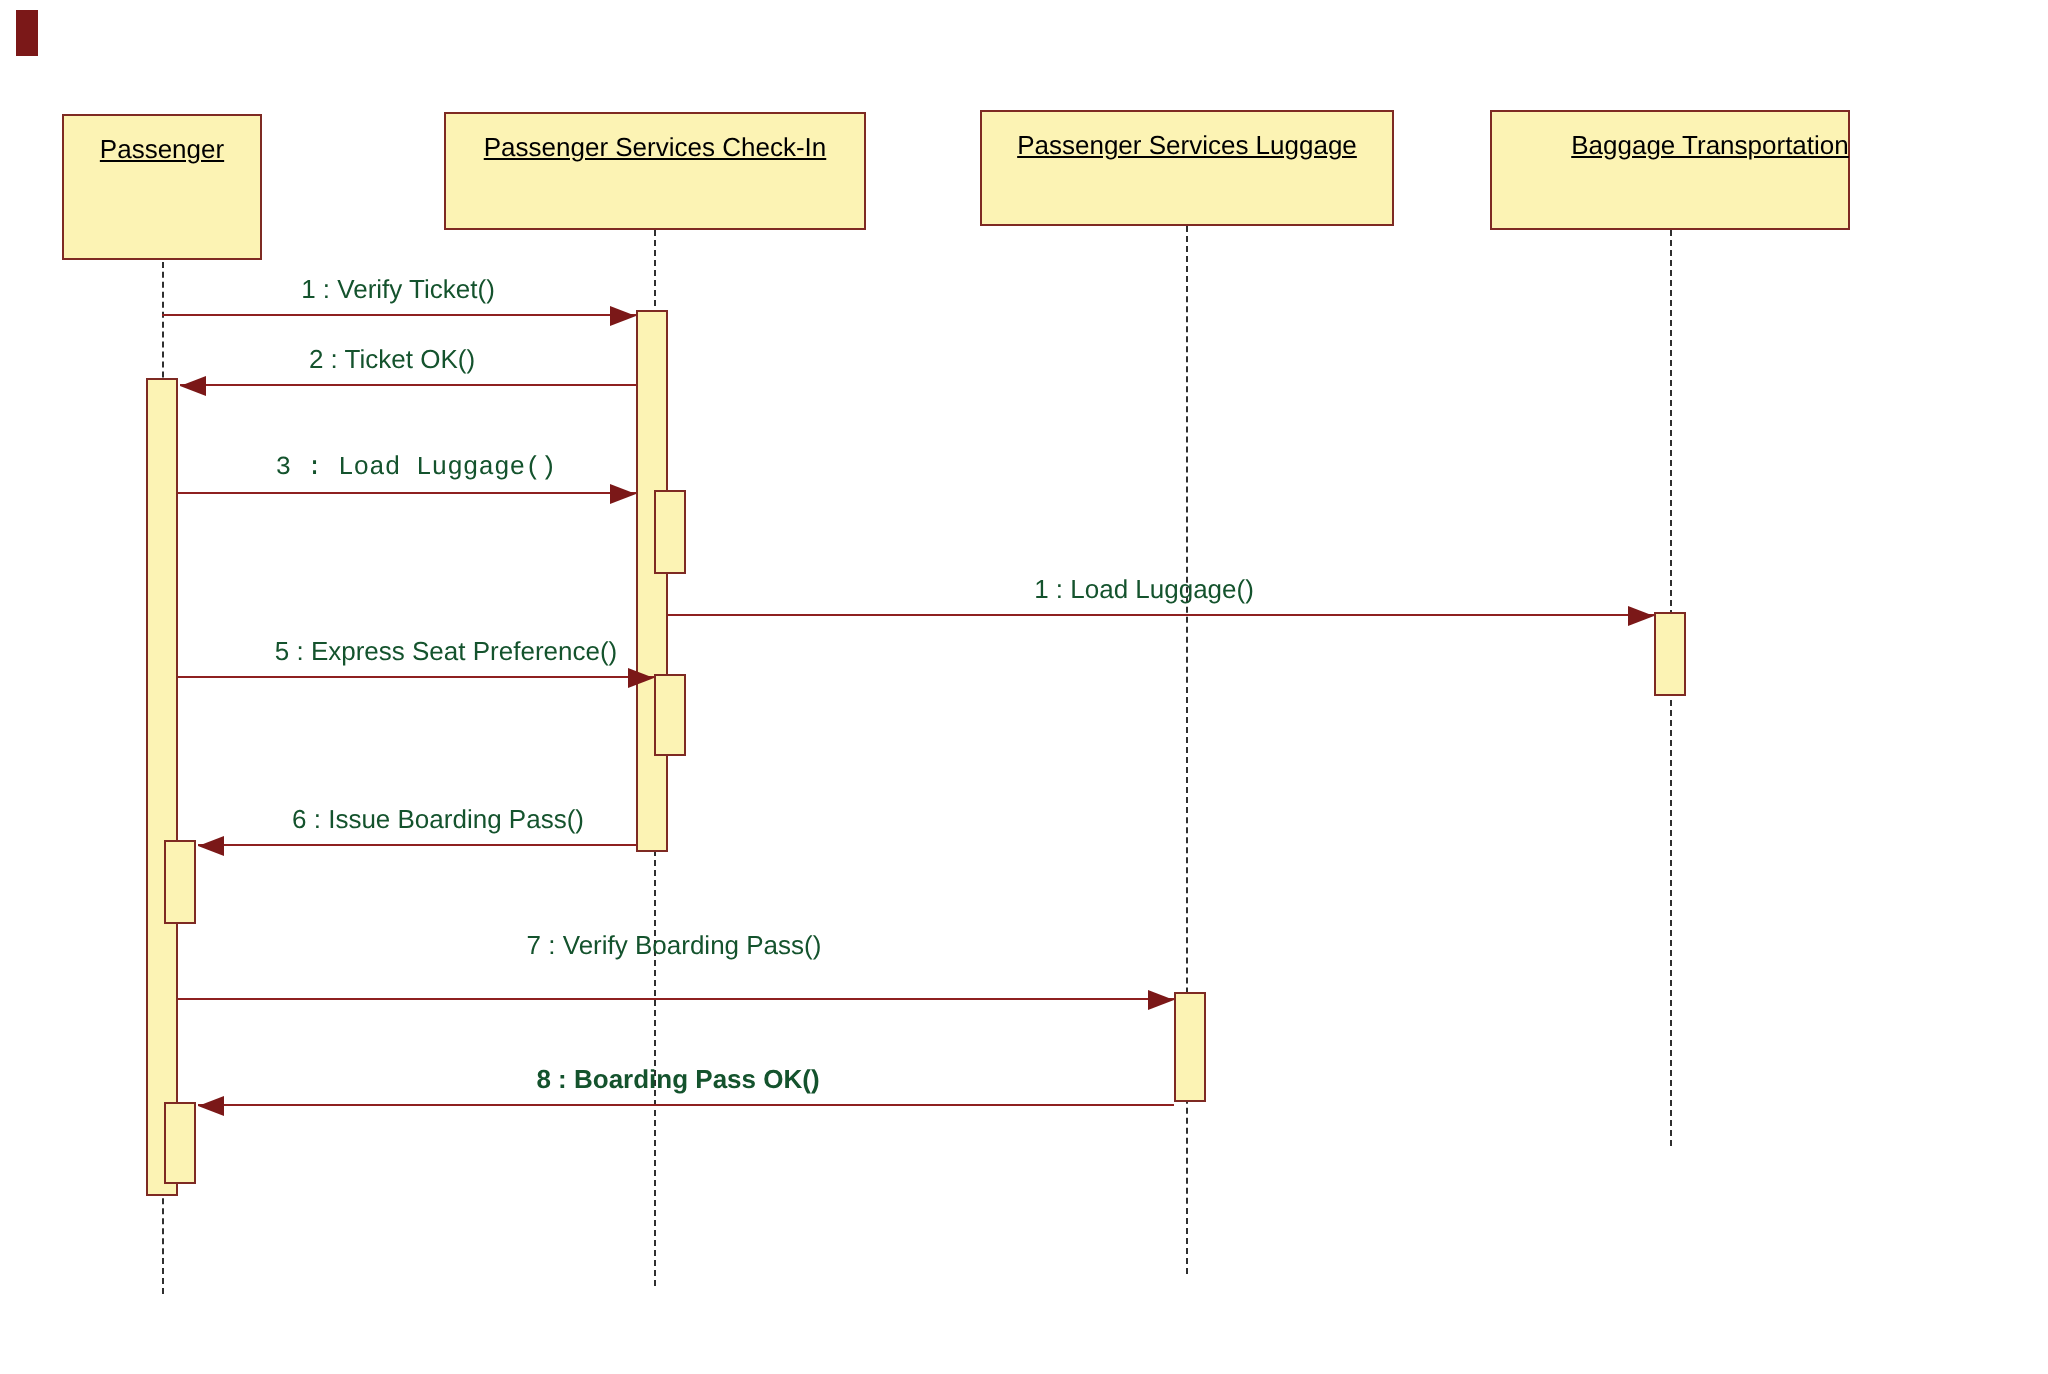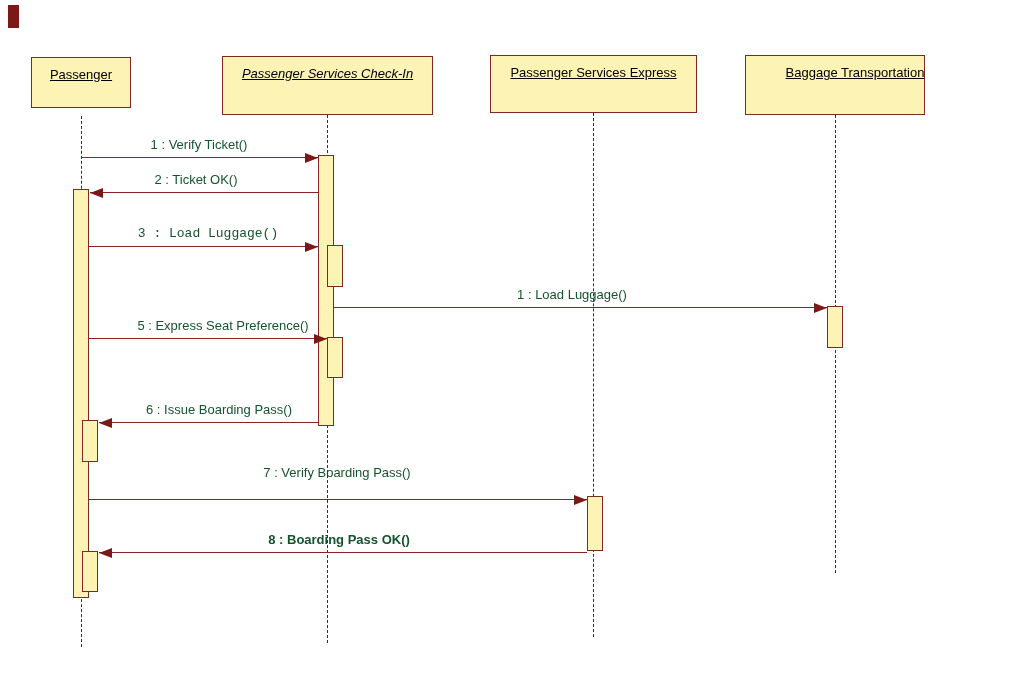--- a/index.html
+++ b/index.html
@@ -111,26 +111,26 @@
     <div class="msg-label" style="left: 208px; top: 318px; margin-left: 15px;">5 : Express Seat Preference()</div>
     <div class="msg-line" style="left: 99px; top: 422px; width: 219px;"></div>
     <div class="msg-head left" style="left: 99px; top: 418px;"></div>
     <div class="msg-label" style="left: 219px; top: 402px;">6 : Issue Boarding Pass()</div>
     <div class="msg-line" style="left: 89px; top: 499px; width: 498px;"></div>
     <div class="msg-head right" style="left: 574px; top: 495px;"></div>
     <div class="msg-label" style="left: 337px; top: 465px;">7 : Verify Boarding Pass()</div>
     <div class="msg-line" style="left: 99px; top: 552px; width: 488px;"></div>
     <div class="msg-head left" style="left: 99px; top: 548px;"></div>
     <div class="msg-label" style="left: 339px; top: 532px; font-weight: bold;">8 : Boarding Pass OK()</div>
-    <div class="actor-box" style="left: 31px; top: 57px; width: 100px; height: 51px;">
+    <div class="actor-box" style="left: 31px; top: 57px; width: 100px; height: 73px;">
       <span class="actor-label">Passenger</span>
     </div>
-    <div class="actor-box" style="left: 222px; top: 56px; width: 211px; height: 59px; font-style: italic;">
+    <div class="actor-box" style="left: 222px; top: 56px; width: 211px; height: 59px;">
       <span class="actor-label">Passenger Services Check-In</span>
     </div>
     <div class="actor-box" style="left: 490px; top: 55px; width: 207px; height: 58px;">
-      <span class="actor-label">Passenger Services Express</span>
+      <span class="actor-label">Passenger Services Luggage</span>
     </div>
     <div class="actor-box" style="left: 745px; top: 55px; width: 180px; height: 60px; padding-left: 40px;">
       <span class="actor-label">Baggage Transportation</span>
     </div>
     <div class="corner-artifact" style="left: 8px; top: 5px; width: 11px; height: 23px;"></div>
   </div>
 
 </body></html>

